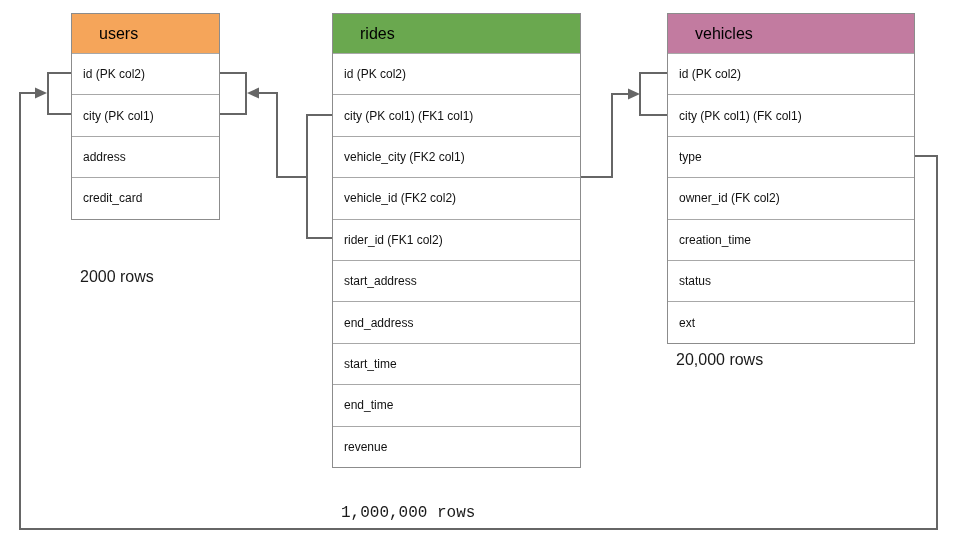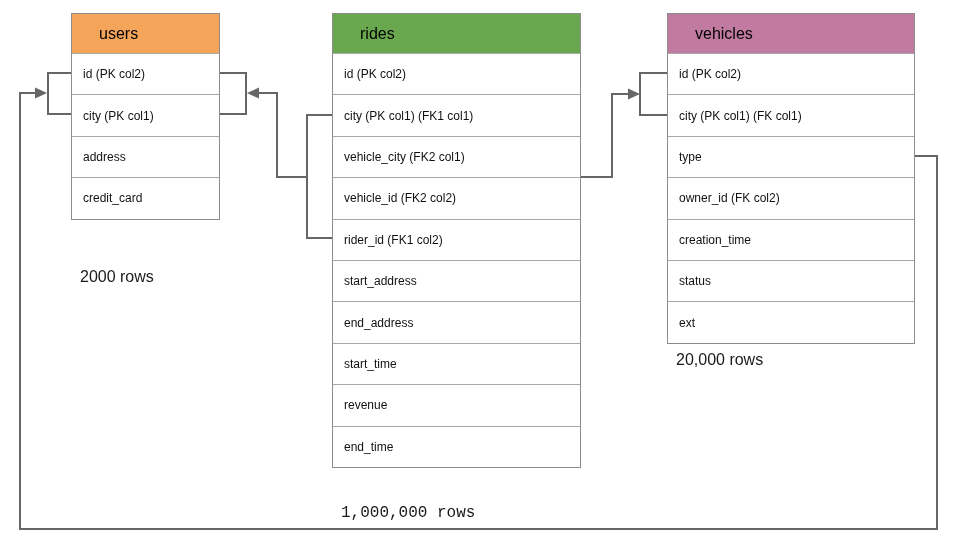--- a/index.html
+++ b/index.html
@@ -102,22 +102,22 @@
   <div class="db-table" id="rides-table">
     <div class="tbl-header">rides</div>
     <div class="tbl-row">id (PK col2)</div>
     <div class="tbl-row">city (PK col1) (FK1 col1)</div>
     <div class="tbl-row">vehicle_city (FK2 col1)</div>
     <div class="tbl-row">vehicle_id (FK2 col2)</div>
     <div class="tbl-row">rider_id (FK1 col2)</div>
     <div class="tbl-row">start_address</div>
     <div class="tbl-row">end_address</div>
     <div class="tbl-row">start_time</div>
+    <div class="tbl-row">end_time</div>
     <div class="tbl-row">revenue</div>
-    <div class="tbl-row">end_time</div>
   </div>
   <div class="row-count" id="rides-rowcount">1,000,000 rows</div>
 
   <div class="db-table" id="vehicles-table">
     <div class="tbl-header">vehicles</div>
     <div class="tbl-row">id (PK col2)</div>
     <div class="tbl-row">city (PK col1) (FK col1)</div>
     <div class="tbl-row">type</div>
     <div class="tbl-row">owner_id (FK col2)</div>
     <div class="tbl-row">creation_time</div>

